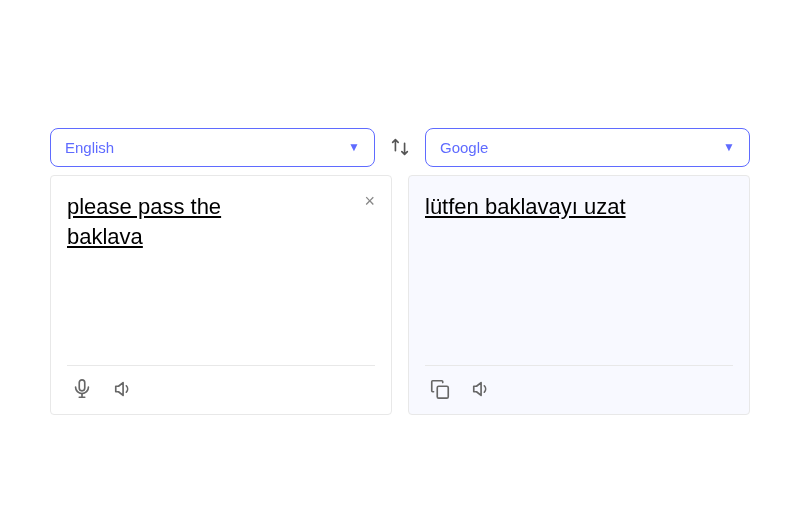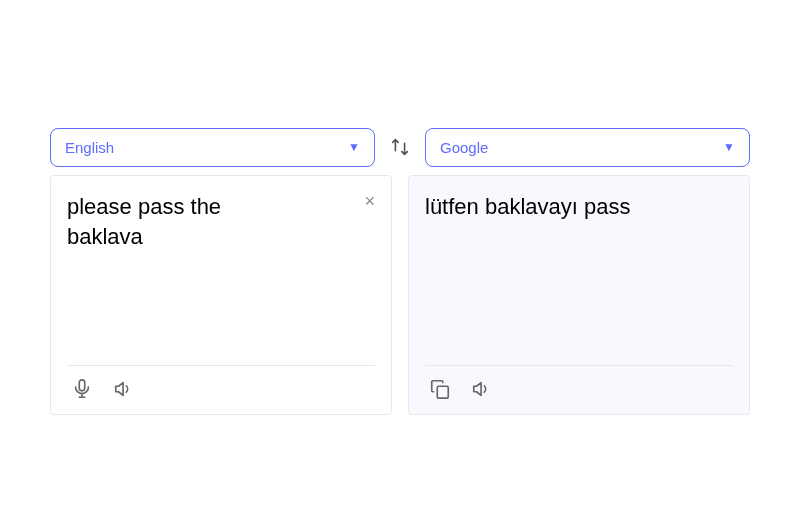--- a/index.html
+++ b/index.html
@@ -64,20 +64,21 @@
       display: flex;
       align-items: center;
       justify-content: center;
     }
 
     
     .panels-row {
       display: flex;
       gap: 0;
       align-items: stretch;
+      text-decoration: underline;
     }
 
     .panel {
       flex: 1;
       border: 1px solid #e0e0e0;
       border-radius: 4px;
       padding: 16px 16px 10px 16px;
       display: flex;
       flex-direction: column;
       justify-content: space-between;
@@ -230,21 +231,21 @@
           <svg viewBox="0 0 24 24" width="22" height="22" fill="none">
             <polygon points="11,5 6,9 3,9 3,15 6,15 11,19" stroke="#666" stroke-width="1.8" stroke-linejoin="round"></polygon>
             <path d="M14.5 8.5a5 5 0 0 1 0 7" stroke="#666" stroke-width="1.8" stroke-linecap="round"></path>
           </svg>
         </button>
       </div>
     </div>
 
     <div class="panel panel-right">
       <div class="panel-text-area">
-        <div class="panel-output-text">lütfen baklavayı pass</div>
+        <div class="panel-output-text">lütfen baklavayı uzat</div>
       </div>
       <div class="panel-actions">
 
         <button class="action-btn" title="Copy">
           <svg viewBox="0 0 24 24" width="22" height="22" fill="none">
             <rect x="9" y="9" width="12" height="13" rx="1.5" stroke="#666" stroke-width="1.8"></rect>
             <path d="M5 15H4a1 1 0 0 1-1-1V4a1 1 0 0 1 1-1h10a1 1 0 0 1 1 1v1" stroke="#666" stroke-width="1.8" stroke-linecap="round"></path>
           </svg>
         </button>
 

